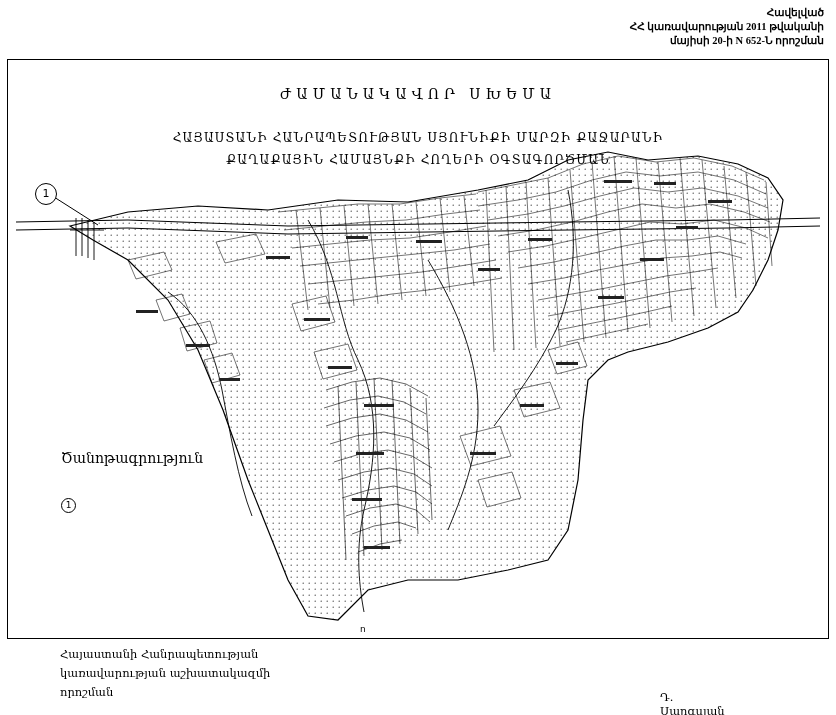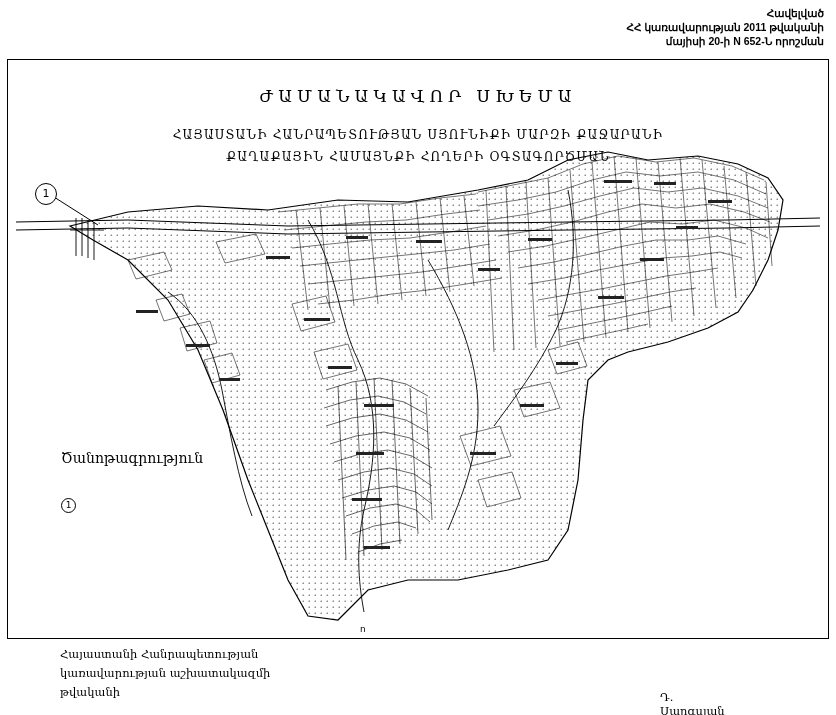--- a/index.html
+++ b/index.html
@@ -18,21 +18,21 @@
 
   
   .doc-header {
     position: absolute;
     top: 6px;
     right: 12px;
     text-align: right;
     font-size: 10.5px;
     line-height: 14px;
     font-weight: bold;
-    font-family: Liberation Sans, sans-serif;
+    font-family: Liberation Serif, serif;
   }
   .doc-header div { white-space: nowrap; }
 
   
   .map-frame {
     position: absolute;
     left: 7px;
     top: 59px;
     width: 820px;
     height: 578px;
@@ -43,25 +43,25 @@
 
   .map-title-block {
     position: absolute;
     left: 0;
     top: 26px;
     width: 100%;
     text-align: center;
     pointer-events: none;
   }
   .map-title-main {
-    font-size: 17px;
+    font-size: 14px;
     letter-spacing: 5px;
     font-weight: normal;
     font-family: "DejaVu Serif", "Liberation Serif", serif;
-    margin-bottom: 18px;
+    margin-bottom: 25px;
   }
   .map-title-sub {
     font-size: 12px;
     letter-spacing: 1.2px;
     line-height: 22px;
     font-family: "DejaVu Serif", "Liberation Serif", serif;
   }
 
   
   .legend {
@@ -334,16 +334,16 @@
     <div class="legend-row">
       <span class="circle-num">1</span>
     </div>
   </div>
 </div>
 
 <div class="footer">
   <div class="footer-left">
     <div>Հայաստանի Հանրապետության</div>
     <div>կառավարության աշխատակազմի</div>
-    <div>թվականի</div>
+    <div>որոշման</div>
   </div>
   <div class="footer-right">Դ. Սարգսյան</div>
 </div>
 
 </body></html>

